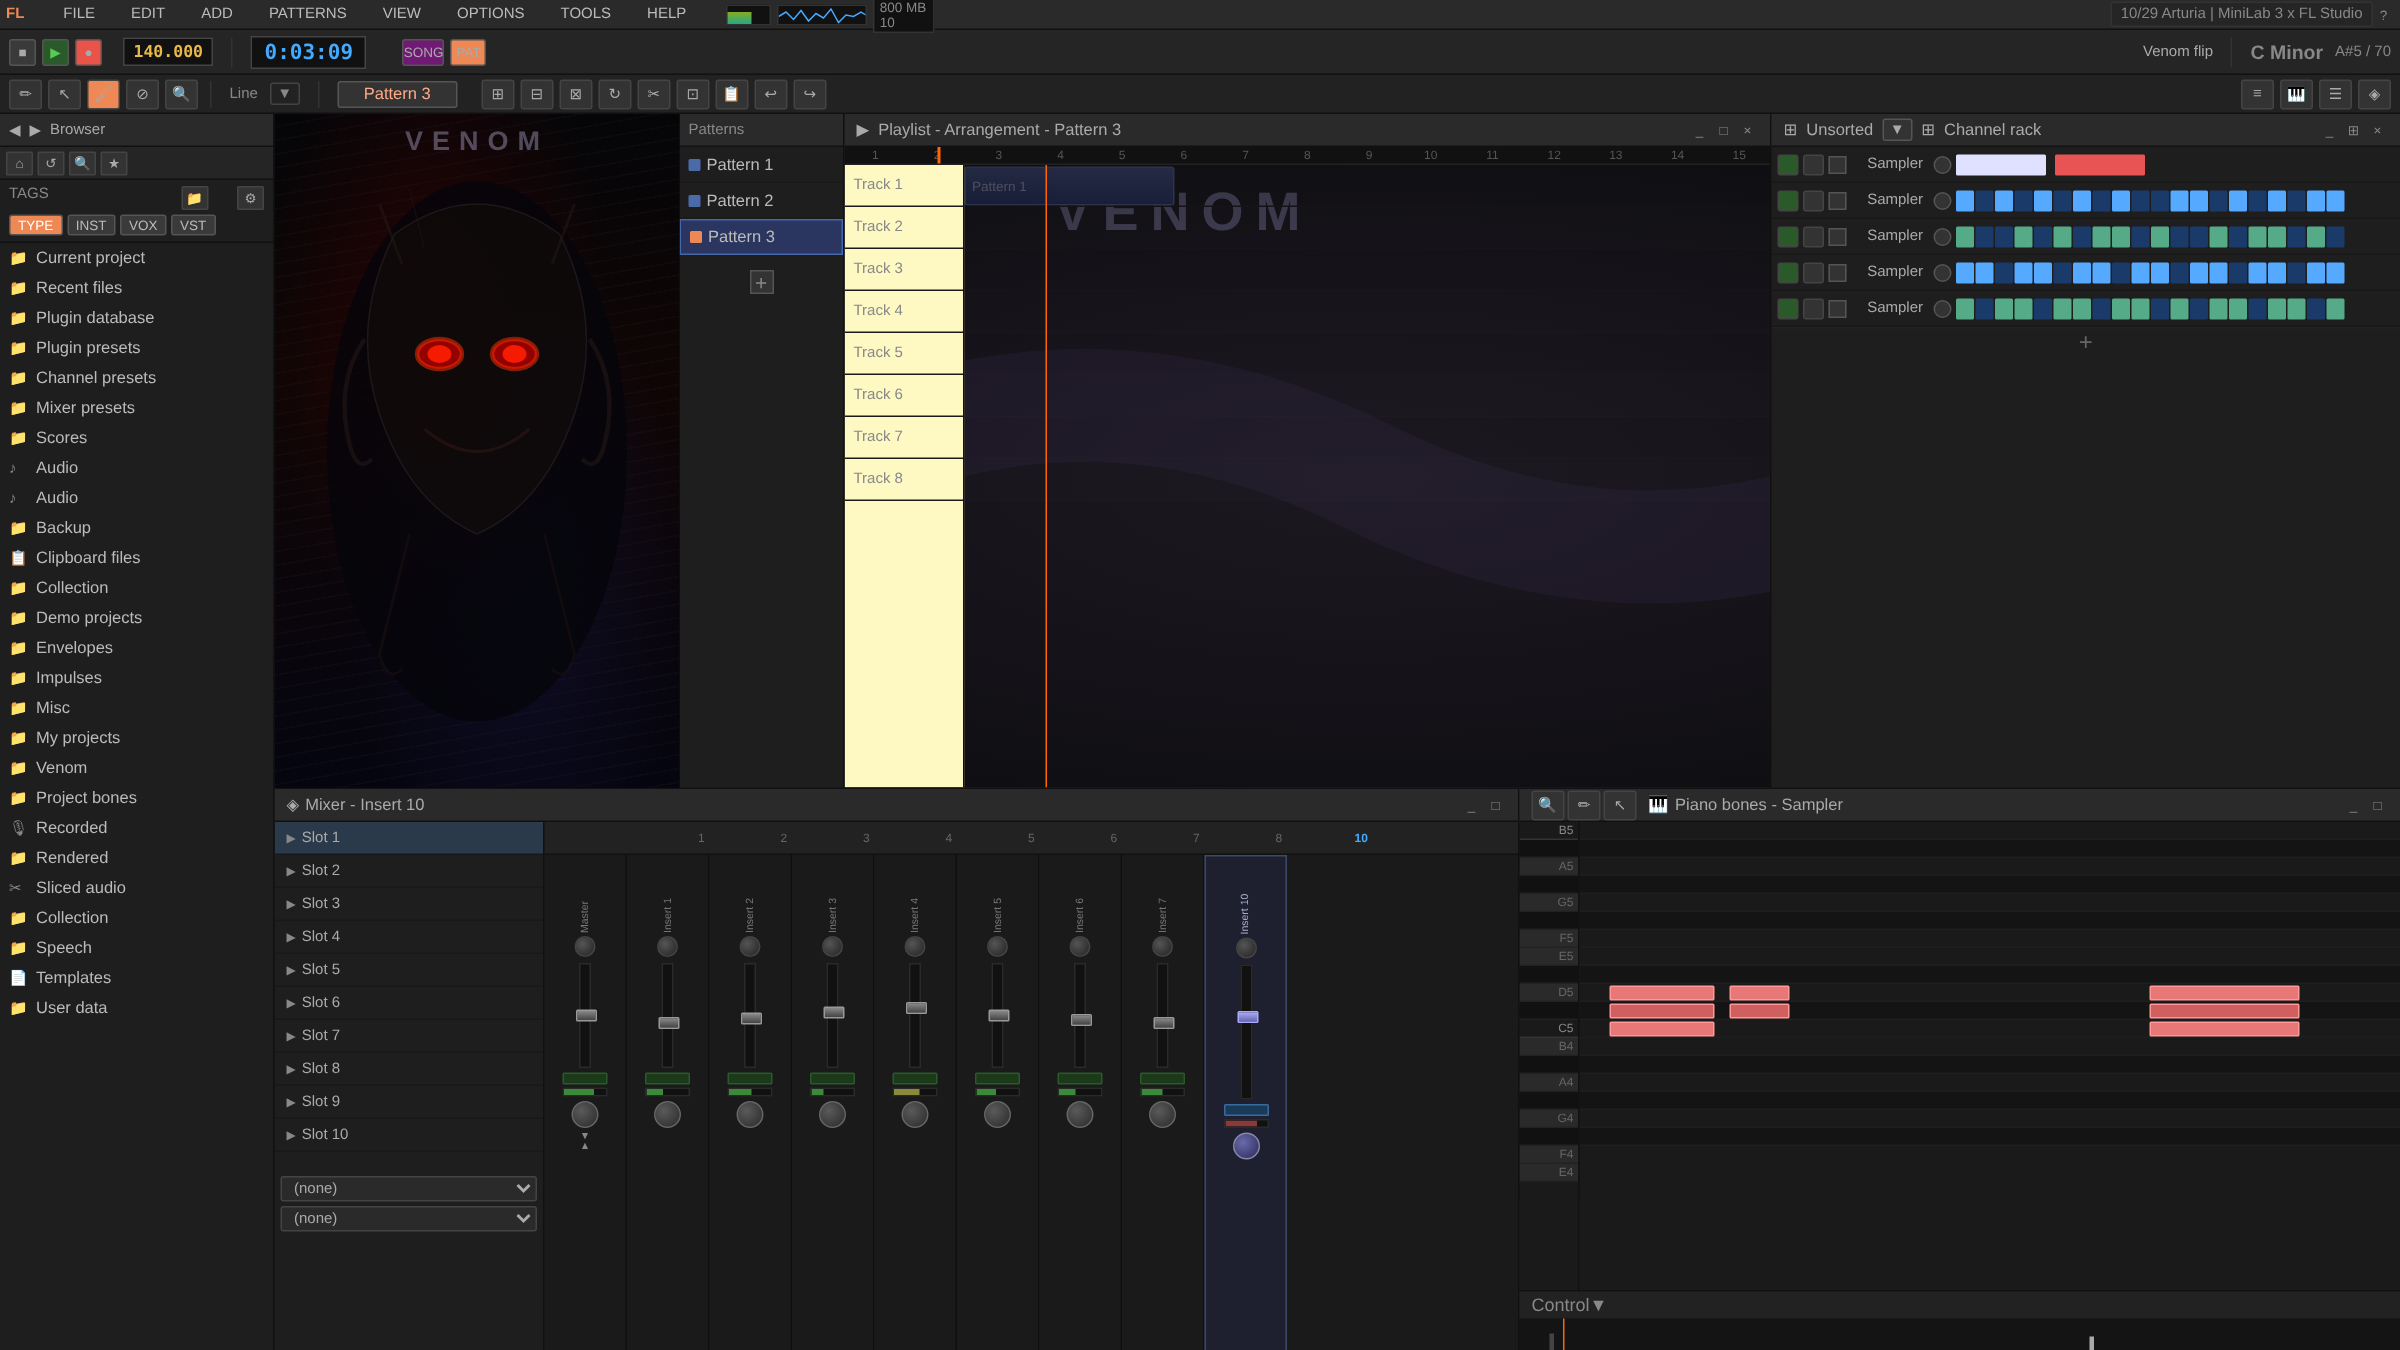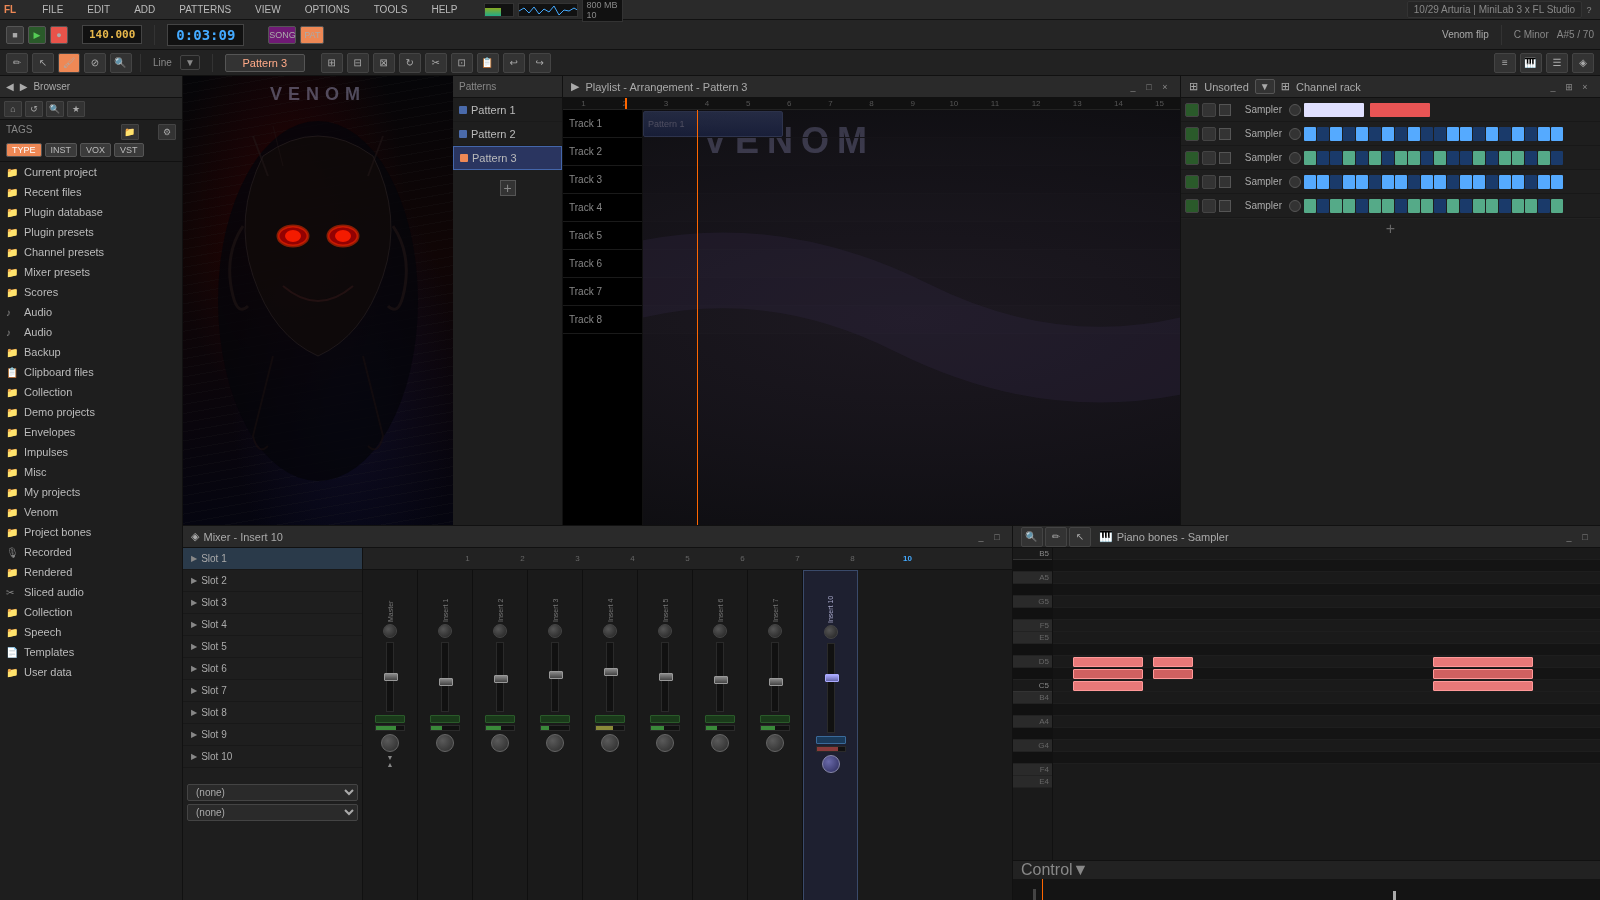--- a/index.html
+++ b/index.html
@@ -333,21 +333,21 @@
       color: #aaa;
       gap: 6px;
     }
     #playlist-tracks {
       flex: 1;
       overflow: hidden;
       display: flex;
     }
     #track-labels {
       width: 80px;
-      background: #000000;
+      background: #fef9c3;
       border-right: 1px solid #111;
     }
     .track-label {
       height: 28px;
       display: flex;
       align-items: center;
       padding: 0 6px;
       border-bottom: 1px solid #1a1a1a;
       font-size: 10px;
       color: #888;
@@ -564,21 +564,21 @@
       height: 60px;
       background: #181818;
       border-top: 1px solid #111;
     }
     #control-header {
       height: 18px;
       background: #222;
       display: flex;
       align-items: center;
       padding: 0 8px;
-      font-size: 16px;
+      font-size: 12px;
       color: #888;
     }
 
     
     #mixer-body {
       display: flex;
       flex: 1;
       overflow: hidden;
     }
 
@@ -813,21 +813,21 @@
 
   <div class="transport-btn" style="width:28px;">SONG</div>
   <div class="transport-btn" style="width:24px;background:#e85;">PAT</div>
 
   <div class="spacer"></div>
 
   <div style="font-size:10px;color:#aaa;">
     <span>Venom flip</span>
   </div>
   <div style="margin:0 8px;width:1px;height:20px;background:#333;"></div>
-  <div style="font-size:10px;color:#888;">C Minor</div>
+  <div style="font-size:13px;color:#888;font-weight:bold;">C Minor</div>
   <div style="font-size:10px;color:#888;margin-left:4px;">A#5 / 70</div>
 </div>
 
 <div id="secondary-bar">
   <div class="tool-btn">✏</div>
   <div class="tool-btn">↖</div>
   <div class="tool-btn active">🖌</div>
   <div class="tool-btn">⊘</div>
   <div class="tool-btn">🔍</div>
 

